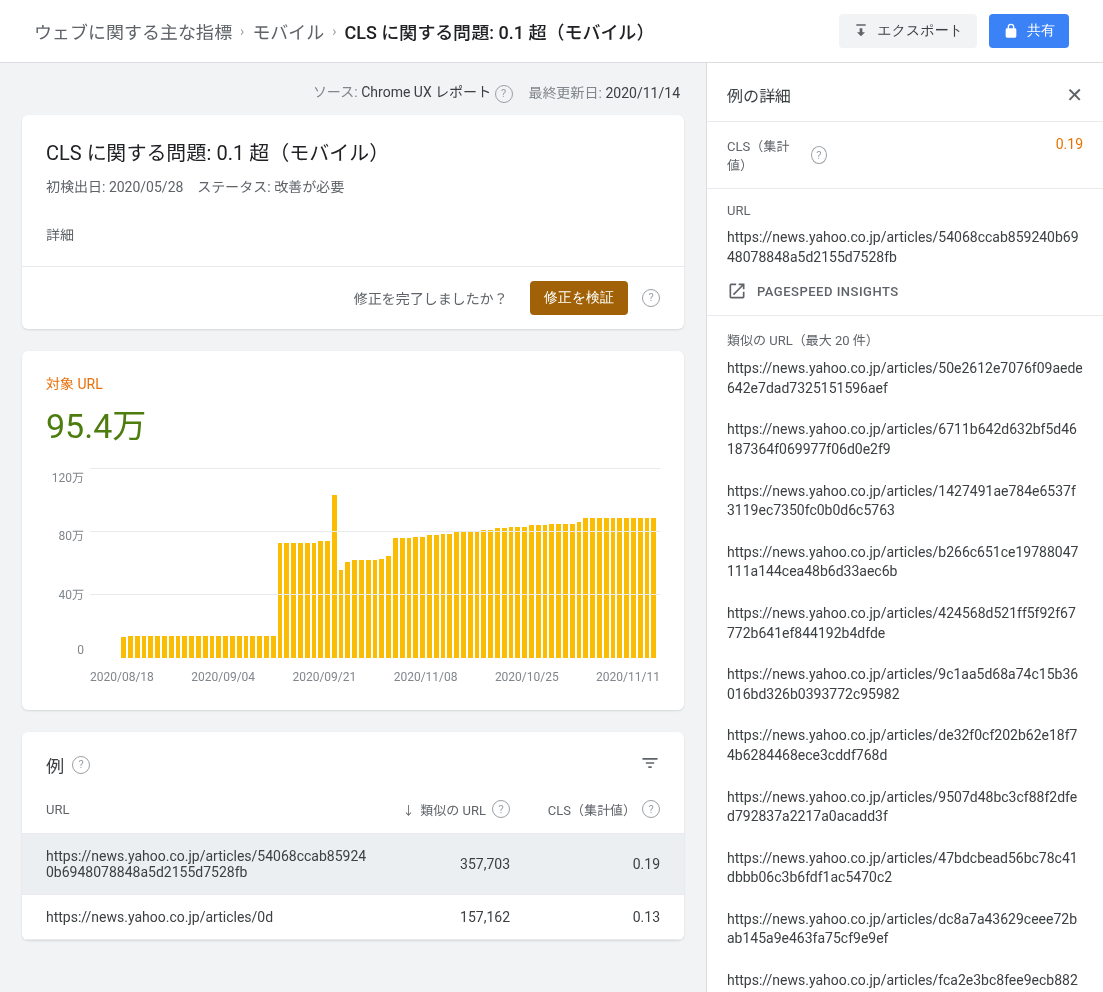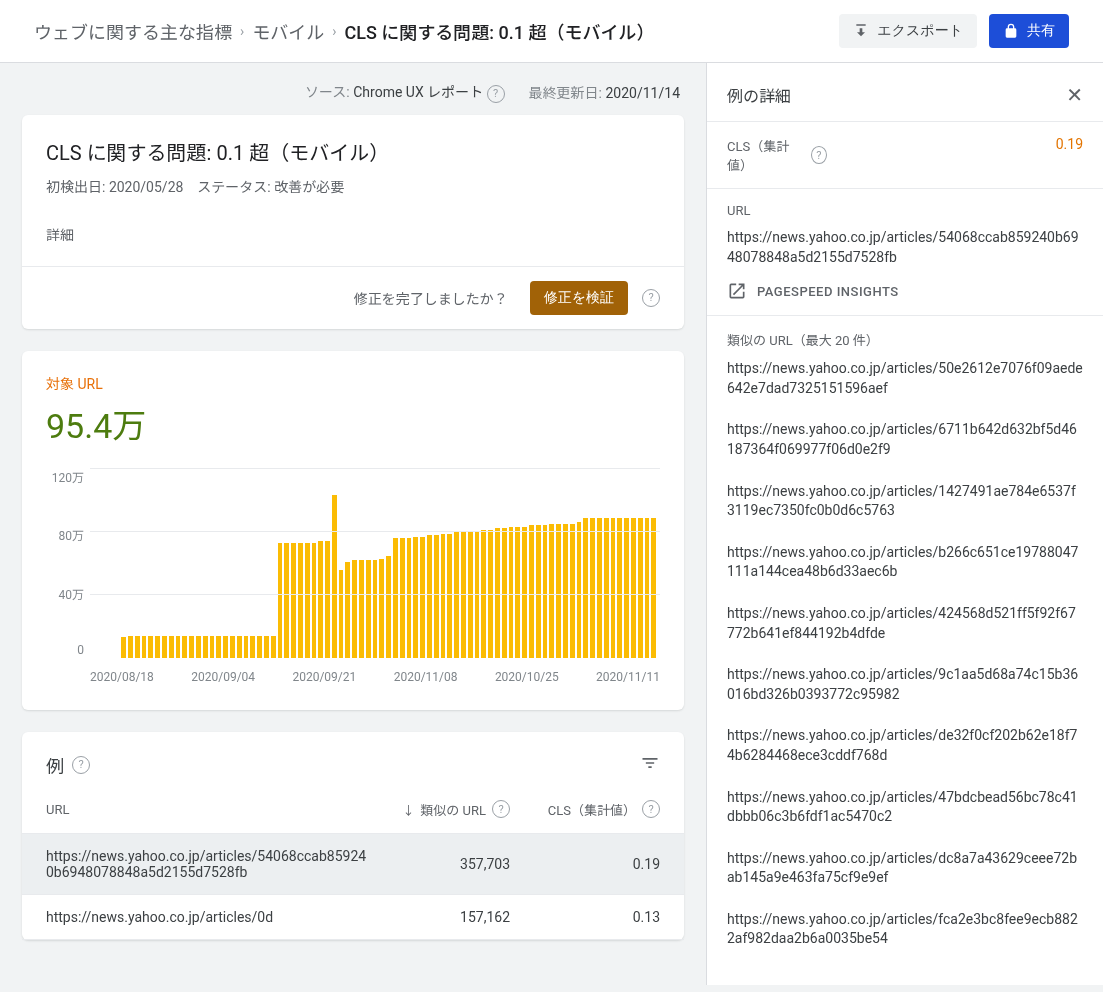--- a/index.html
+++ b/index.html
@@ -4,24 +4,24 @@
 <style>
 * { box-sizing: border-box; margin: 0; padding: 0; }
 body { font-family: Roboto, "Noto Sans JP", Arial, sans-serif; background: #f1f3f4; color: #3c4043; font-size: 14px; width: 1103px; }
 .header { background: #fff; border-bottom: 1px solid #dadce0; display: flex; align-items: center; justify-content: space-between; padding: 14px 34px; }
 .breadcrumb { display: flex; align-items: center; gap: 8px; font-size: 18px; color: #5f6368; }
 .breadcrumb .chev { color: #9aa0a6; font-size: 14px; }
 .breadcrumb .current { color: #202124; font-weight: 500; }
 .header-actions { display: flex; gap: 12px; }
 .btn { display: inline-flex; align-items: center; gap: 8px; padding: 8px 14px; border-radius: 4px; font-size: 14px; font-weight: 500; cursor: pointer; border: none; }
 .btn-light { background: #f1f3f4; color: #3c4043; }
-.btn-primary { background: #1d4ed8; color: #fff; }
+.btn-primary { background: #3b82f6; color: #fff; }
 .main-wrap { display: flex; }
 .left-col { width: 706px; }
-.info-bar { display: flex; justify-content: flex-end; align-items: center; gap: 24px; padding: 18px 26px 12px; color: #5f6368; font-size: 14px; }
+.info-bar { display: flex; justify-content: flex-end; align-items: center; gap: 16px; padding: 18px 26px 12px; color: #5f6368; font-size: 14px; }
 .info-bar .label { color: #80868b; }
 .info-bar .value { color: #3c4043; }
 .card { background: #fff; border-radius: 6px; box-shadow: 0 1px 2px rgba(60,64,67,.15); margin: 0 22px 22px; }
 .card-pad { padding: 22px 24px; }
 .issue-title { font-size: 20px; color: #202124; margin-bottom: 10px; }
 .issue-meta { color: #5f6368; font-size: 14px; margin-bottom: 28px; }
 .details-link { color: #5f6368; font-size: 14px; }
 .fix-row { border-top: 1px solid #e8eaed; padding: 14px 24px; display: flex; align-items: center; justify-content: flex-end; gap: 14px; color: #5f6368; }
 .btn-dark { background: #a16207; color: #fff; margin-left: 8px; }
 .help-icon { display: inline-flex; width: 18px; height: 18px; border: 1.5px solid #9aa0a6; border-radius: 50%; align-items: center; justify-content: center; font-size: 11px; color: #9aa0a6; }
@@ -294,19 +294,20 @@
     <div class="panel-section simlist">
       <div class="small-label">類似の URL（最大 20 件）</div>
       <div id="similar-list">
           <div class="url-text">https://news.yahoo.co.jp/articles/50e2612e7076f09aede642e7dad7325151596aef</div>
           <div class="url-text">https://news.yahoo.co.jp/articles/6711b642d632bf5d46187364f069977f06d0e2f9</div>
           <div class="url-text">https://news.yahoo.co.jp/articles/1427491ae784e6537f3119ec7350fc0b0d6c5763</div>
           <div class="url-text">https://news.yahoo.co.jp/articles/b266c651ce19788047111a144cea48b6d33aec6b</div>
           <div class="url-text">https://news.yahoo.co.jp/articles/424568d521ff5f92f67772b641ef844192b4dfde</div>
           <div class="url-text">https://news.yahoo.co.jp/articles/9c1aa5d68a74c15b36016bd326b0393772c95982</div>
           <div class="url-text">https://news.yahoo.co.jp/articles/de32f0cf202b62e18f74b6284468ece3cddf768d</div>
+          <div class="url-text">https://news.yahoo.co.jp/articles/9507d48bc3cf88f2dfed792837a2217a0acadd3f</div>
           <div class="url-text">https://news.yahoo.co.jp/articles/47bdcbead56bc78c41dbbb06c3b6fdf1ac5470c2</div>
           <div class="url-text">https://news.yahoo.co.jp/articles/dc8a7a43629ceee72bab145a9e463fa75cf9e9ef</div>
           <div class="url-text">https://news.yahoo.co.jp/articles/fca2e3bc8fee9ecb8822af982daa2b6a0035be54</div>
         </div>
     </div>
   </div>
 </div>
 
 </body></html>

